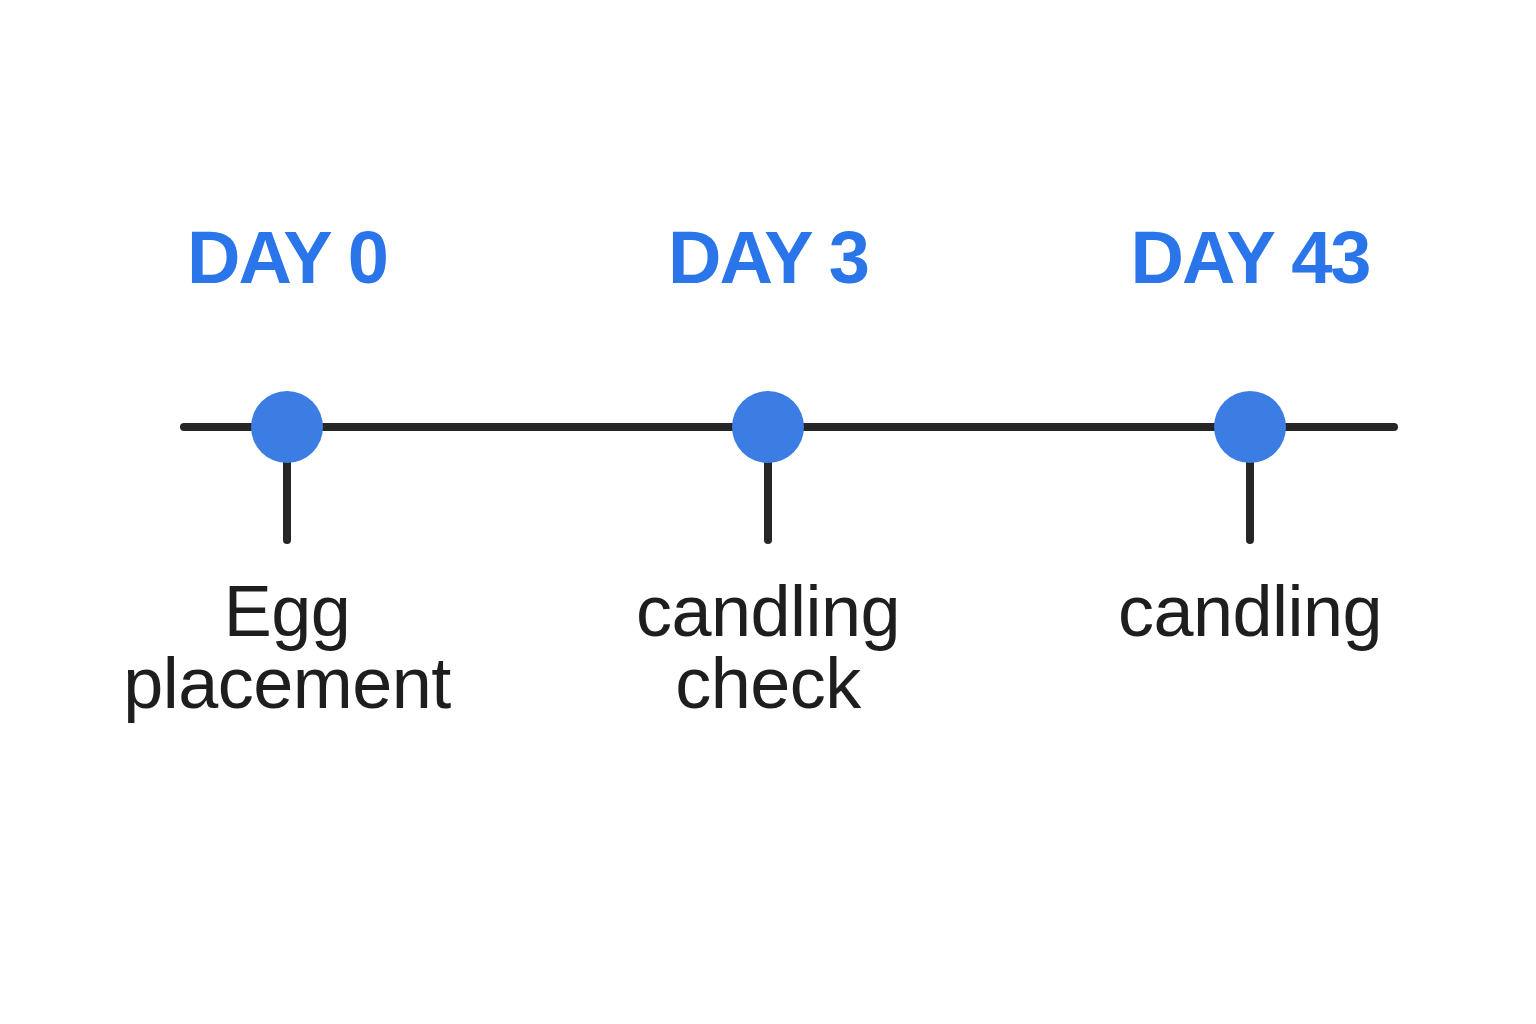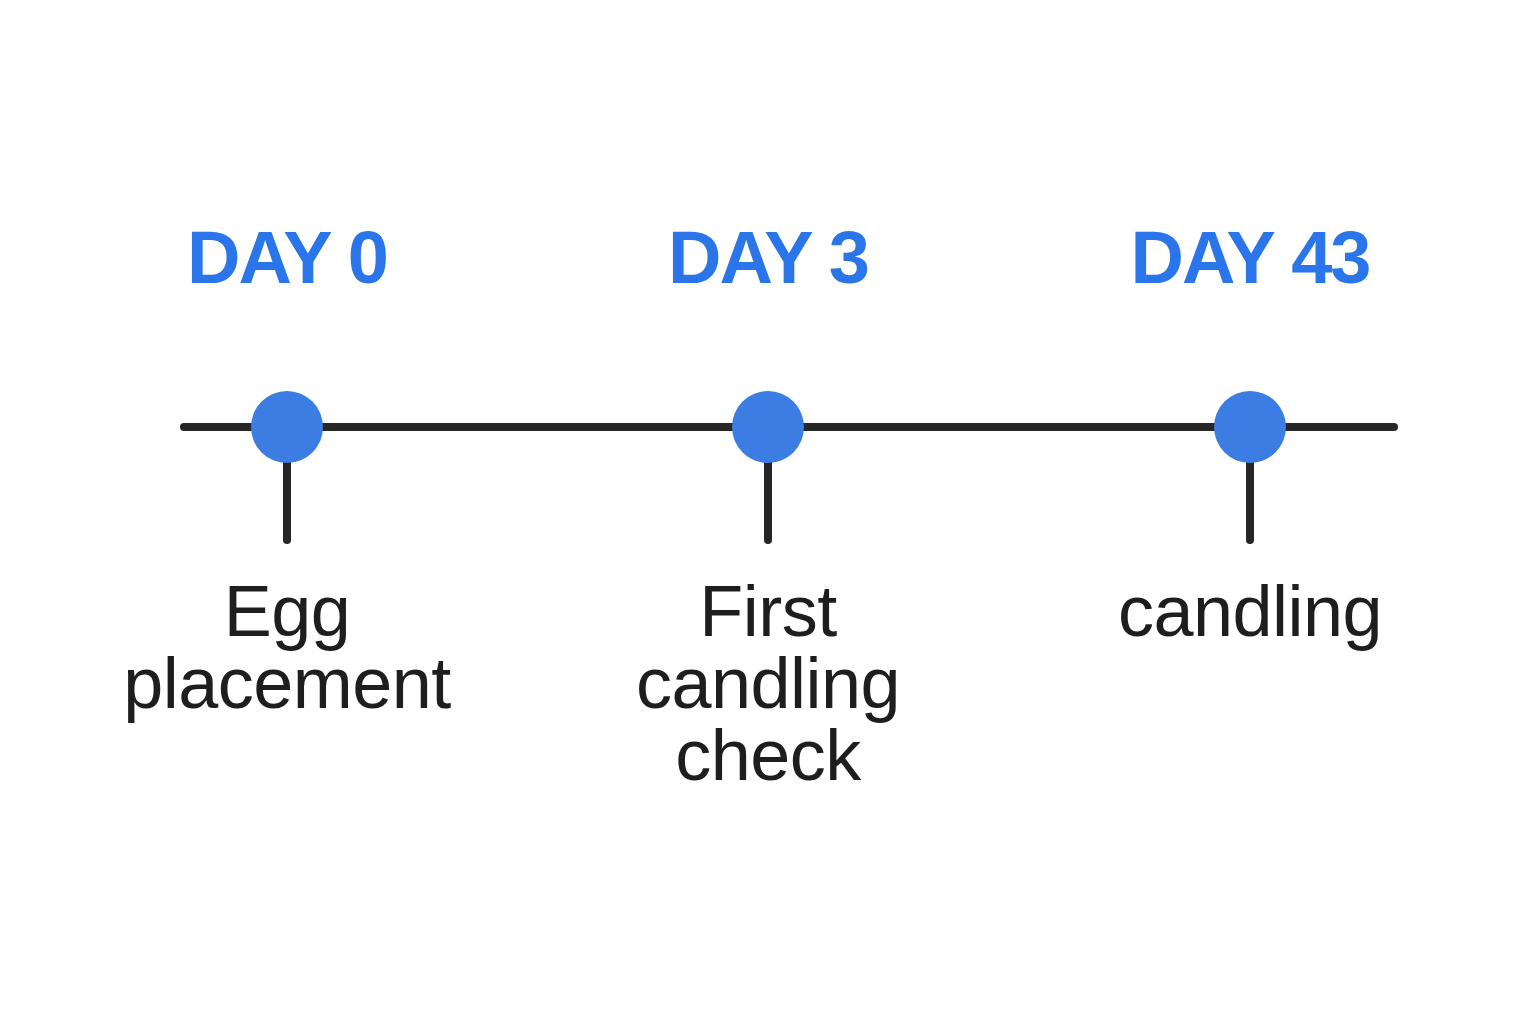--- a/index.html
+++ b/index.html
@@ -107,21 +107,20 @@
       <div class="desc-line">Egg</div>
       <div class="desc-line">placement</div>
     </div>
   </div>
 
   <div class="milestone m1">
     <div class="day-label">DAY 3</div>
     <div class="stem"></div>
     <div class="dot"></div>
     <div class="desc">
-      <div class="desc-line">First</div>
       <div class="desc-line">candling</div>
       <div class="desc-line">check</div>
     </div>
   </div>
 
   <div class="milestone m2">
     <div class="day-label">DAY 43</div>
     <div class="stem"></div>
     <div class="dot"></div>
     <div class="desc">

